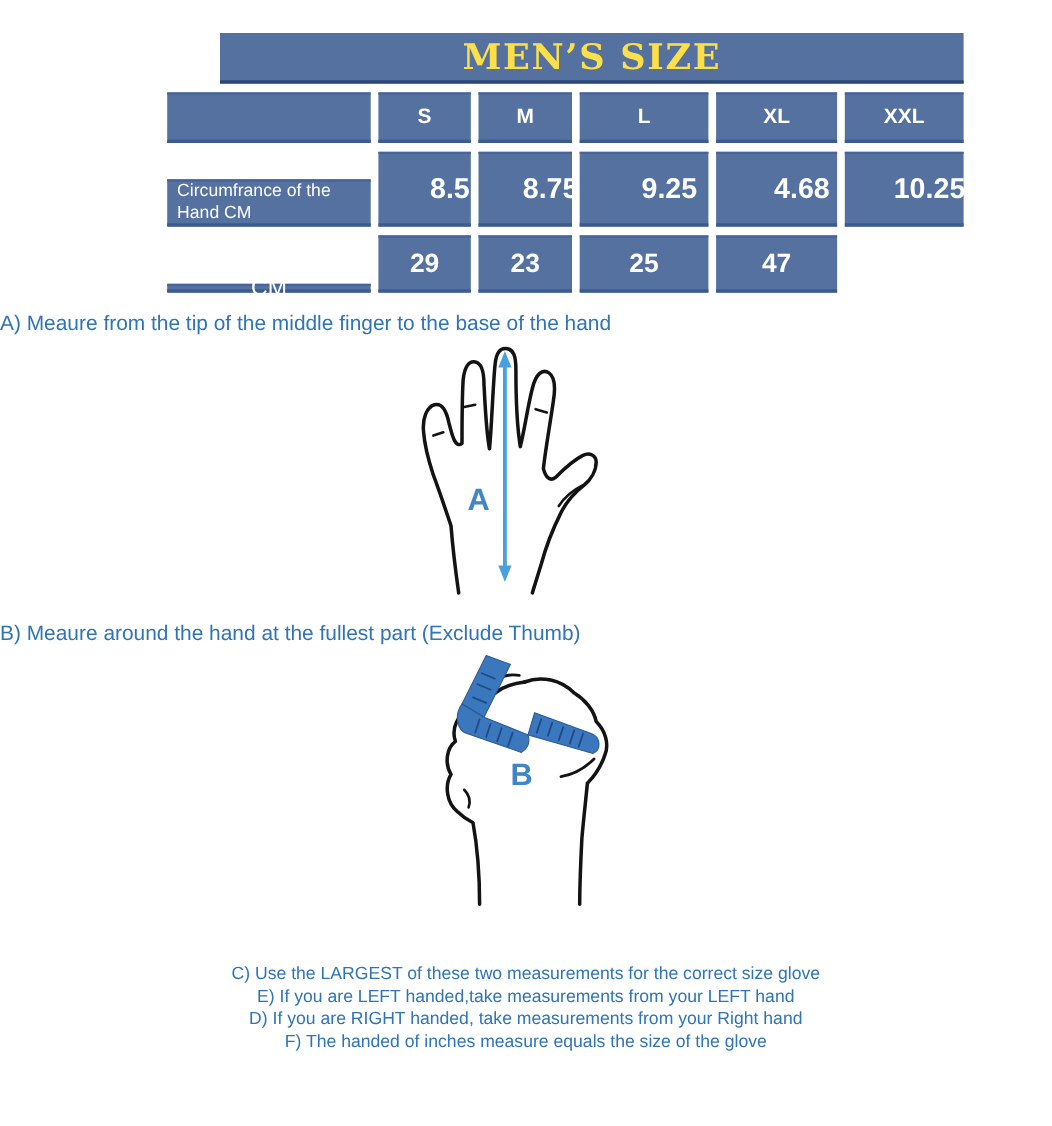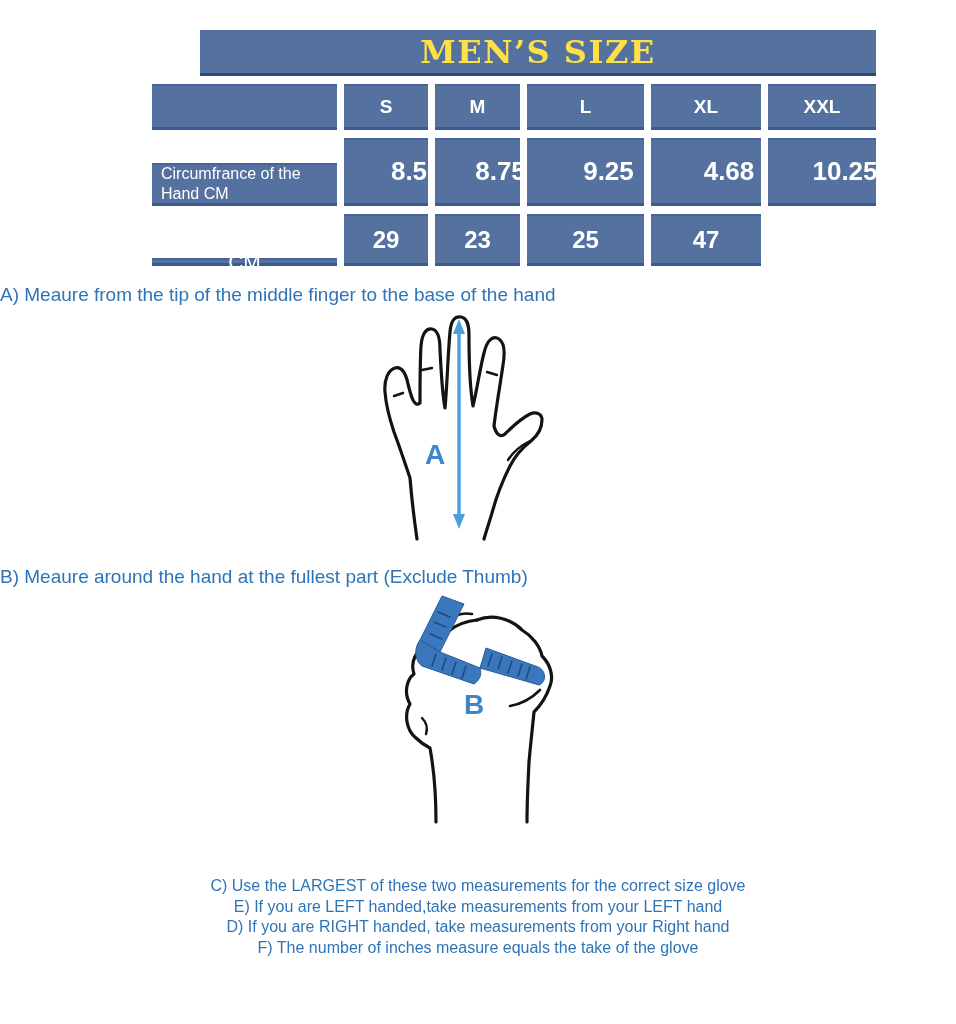--- a/index.html
+++ b/index.html
@@ -152,16 +152,16 @@
           <path d="M138,77 L134,89"></path>
       </g>
     </g>
     <text class="fig-label" x="72" y="124">B</text>
   </svg>
 
   <div class="notes-bottom">
     <div>C) Use the LARGEST of these two measurements for the correct size glove</div>
     <div>E) If you are LEFT handed,take measurements from your LEFT hand</div>
     <div>D) If you are RIGHT handed, take measurements from your Right hand</div>
-    <div>F) The number of inches measure equals the take of the glove</div>
+    <div>F) The handed of inches measure equals the size of the glove</div>
   </div>
 
 </div>
 
 </body></html>

